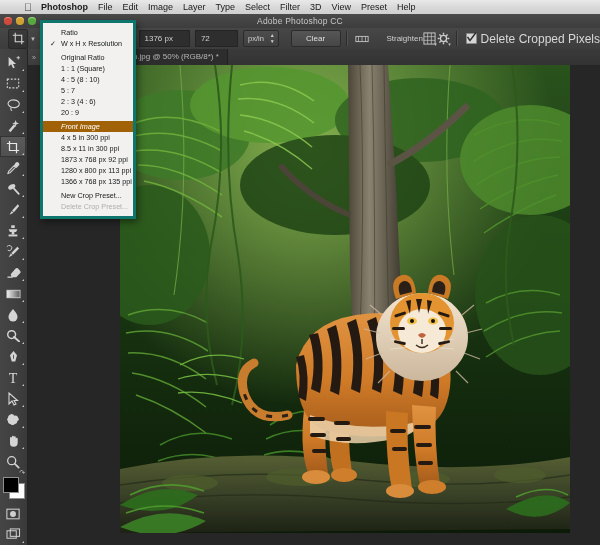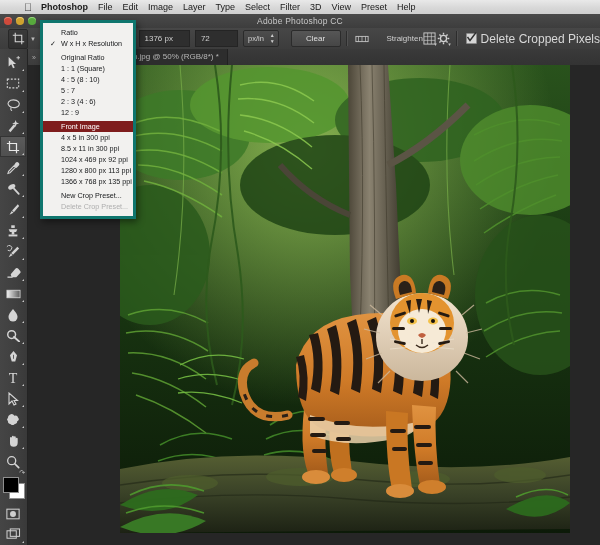--- a/index.html
+++ b/index.html
@@ -151,21 +151,21 @@
   .dropdown{
     position:absolute;left:40px;top:20px;width:90px;
     background:#f2f1ef;border:3px solid #0f766e;
     box-shadow:2px 3px 7px rgba(0,0,0,.45);
     padding:4px 0 4px 0;z-index:50;
   }
   .dd-item{
     height:11px;line-height:11px;font-size:7.2px;color:#16181a;
     padding-left:18px;white-space:nowrap;position:relative;
   }
-  .dd-item.hl{background:#7f1d1d;color:#ffffff;}
+  .dd-item.hl{background:#a16207;color:#ffffff;font-style:italic;}
   .dd-item.dis{color:#aeaeae;}
   .dd-check{position:absolute;left:7px;top:0px;font-size:7px;color:#16181a;}
   .dd-gap{height:3px;}
 </style>
 </head>
 <body>
 
 <div id="app">
 
   <div class="macbar">
@@ -701,36 +701,36 @@
     <div class="dd-item">
       <span>4 : 5 (8 : 10)</span>
     </div>
     <div class="dd-item">
       <span>5 : 7</span>
     </div>
     <div class="dd-item">
       <span>2 : 3 (4 : 6)</span>
     </div>
     <div class="dd-item">
-      <span>12 : 9</span>
+      <span>20 : 9</span>
     </div>
 
     <div class="dd-gap"></div>
 
     <div class="dd-item hl">
       <span>Front Image</span>
     </div>
     <div class="dd-item">
       <span>4 x 5 in 300 ppi</span>
     </div>
     <div class="dd-item">
       <span>8.5 x 11 in 300 ppi</span>
     </div>
     <div class="dd-item">
-      <span>1024 x 469 px 92 ppi</span>
+      <span>1873 x 768 px 92 ppi</span>
     </div>
     <div class="dd-item">
       <span>1280 x 800 px 113 ppi</span>
     </div>
     <div class="dd-item">
       <span>1366 x 768 px 135 ppi</span>
     </div>
 
     <div class="dd-gap"></div>
 

